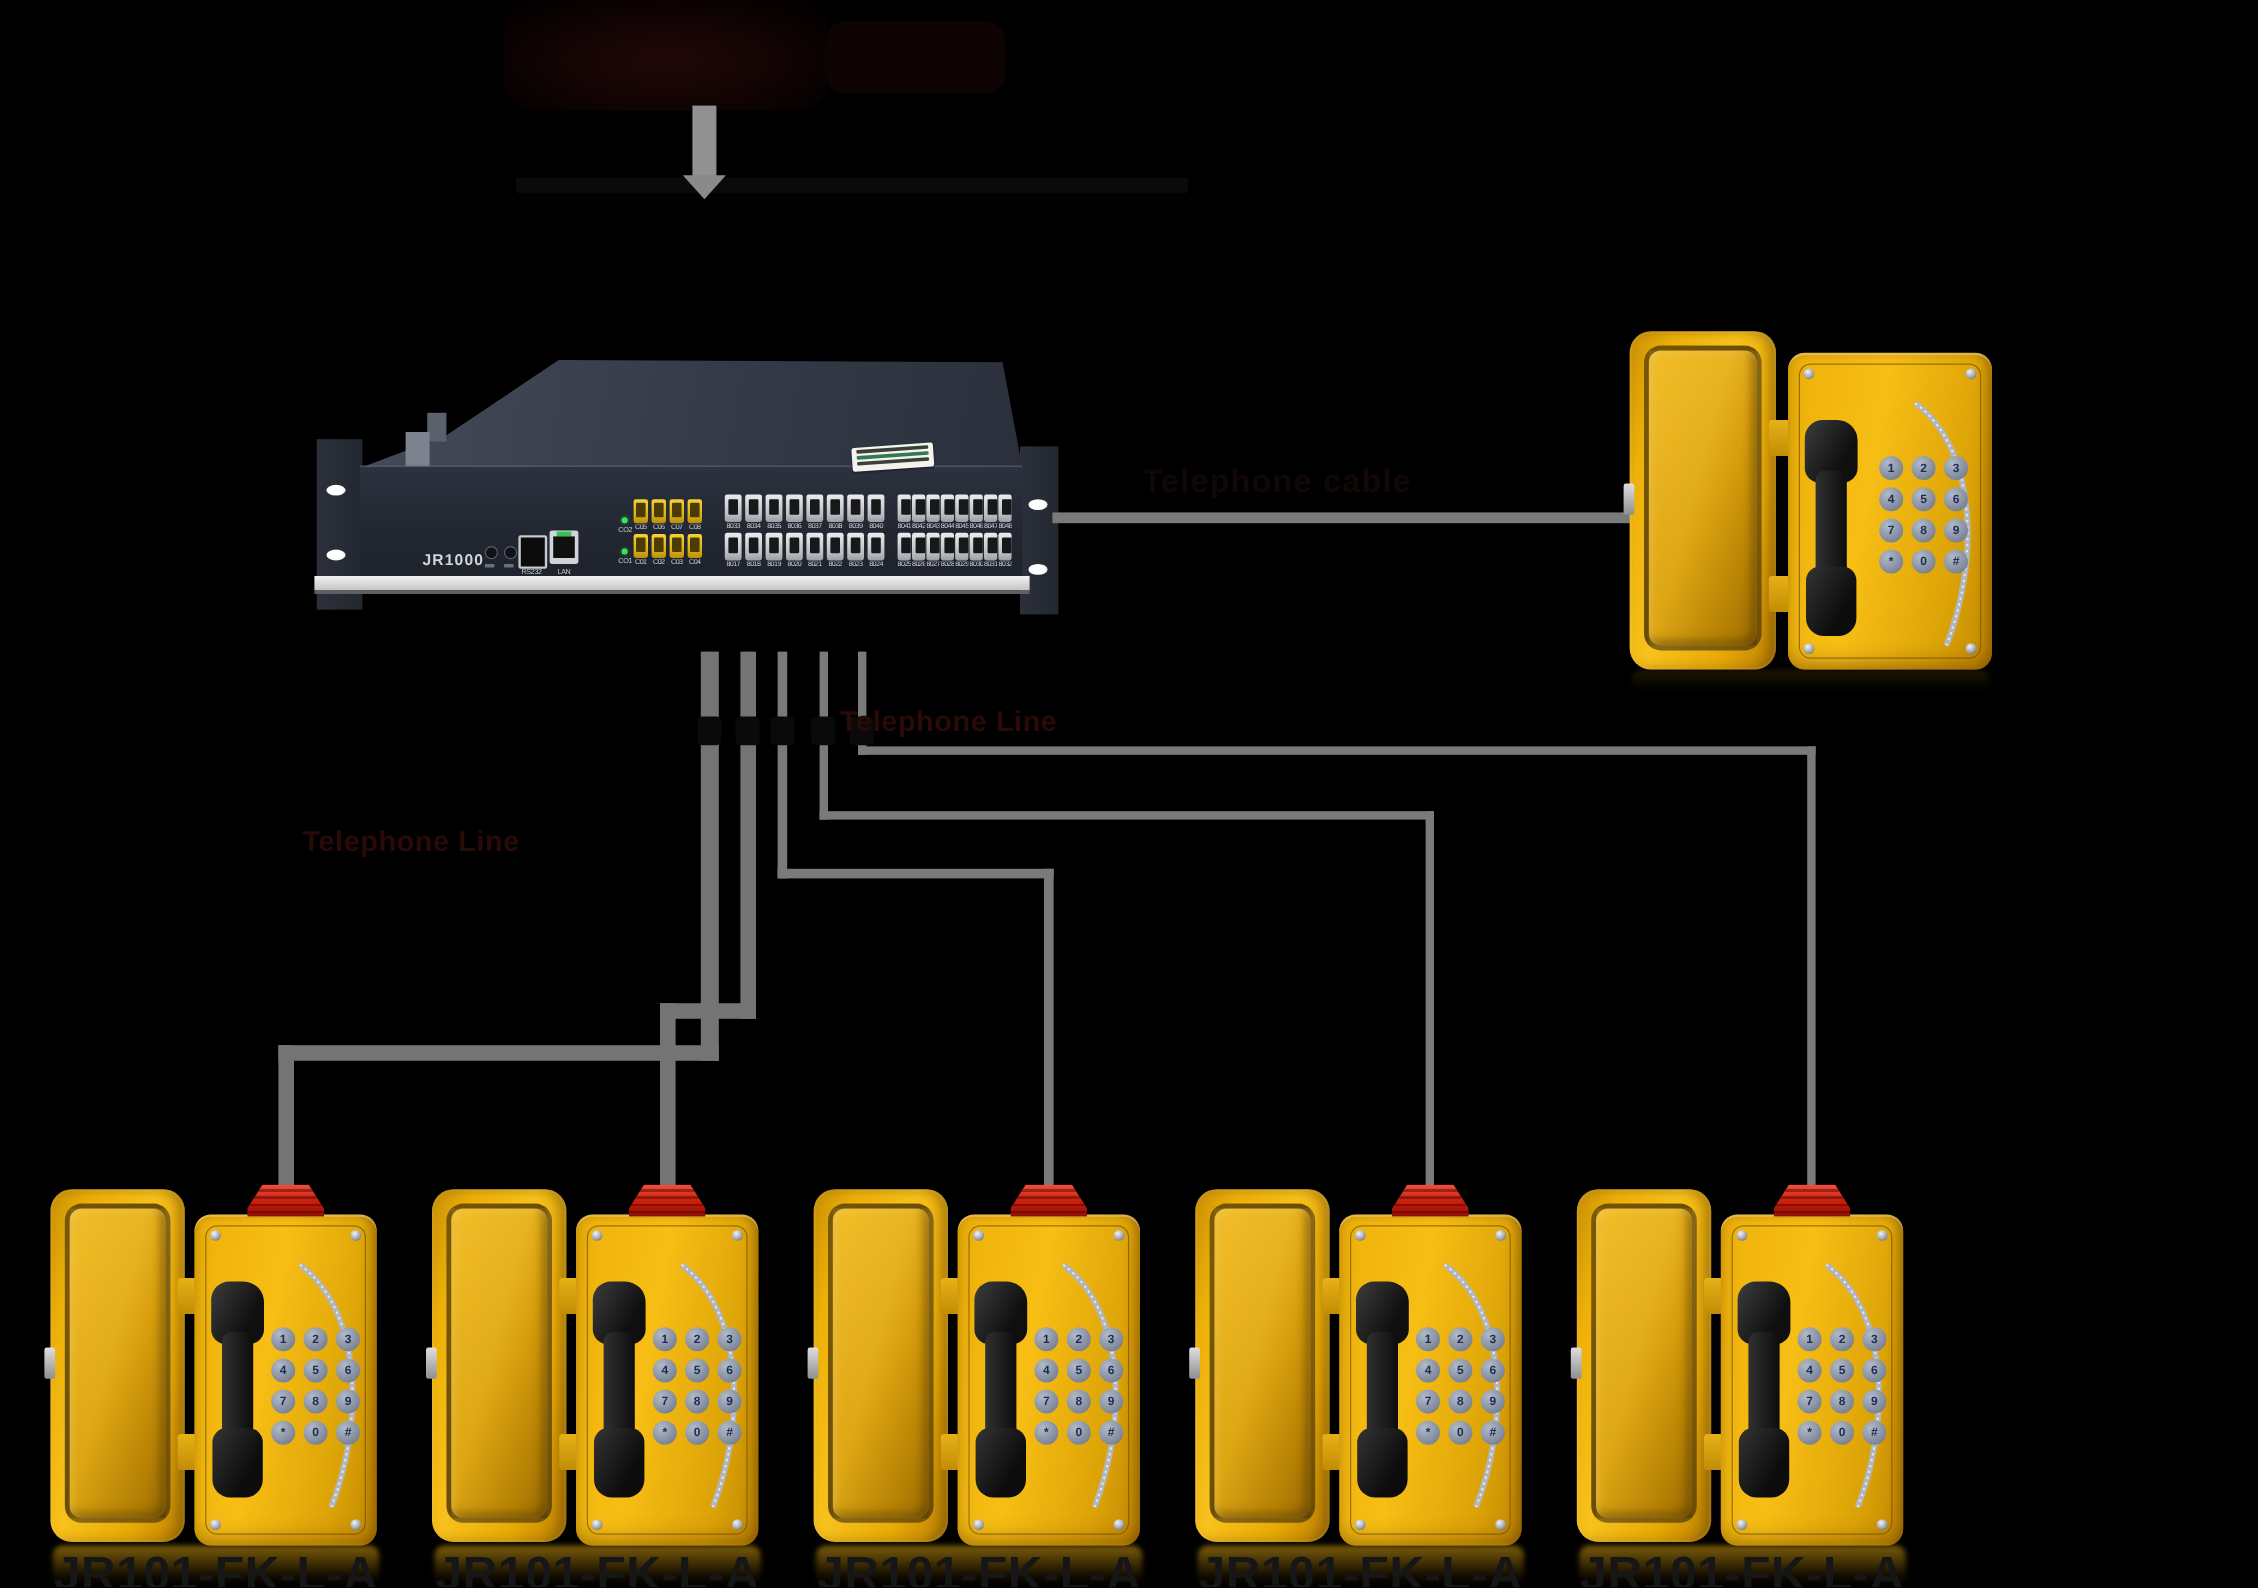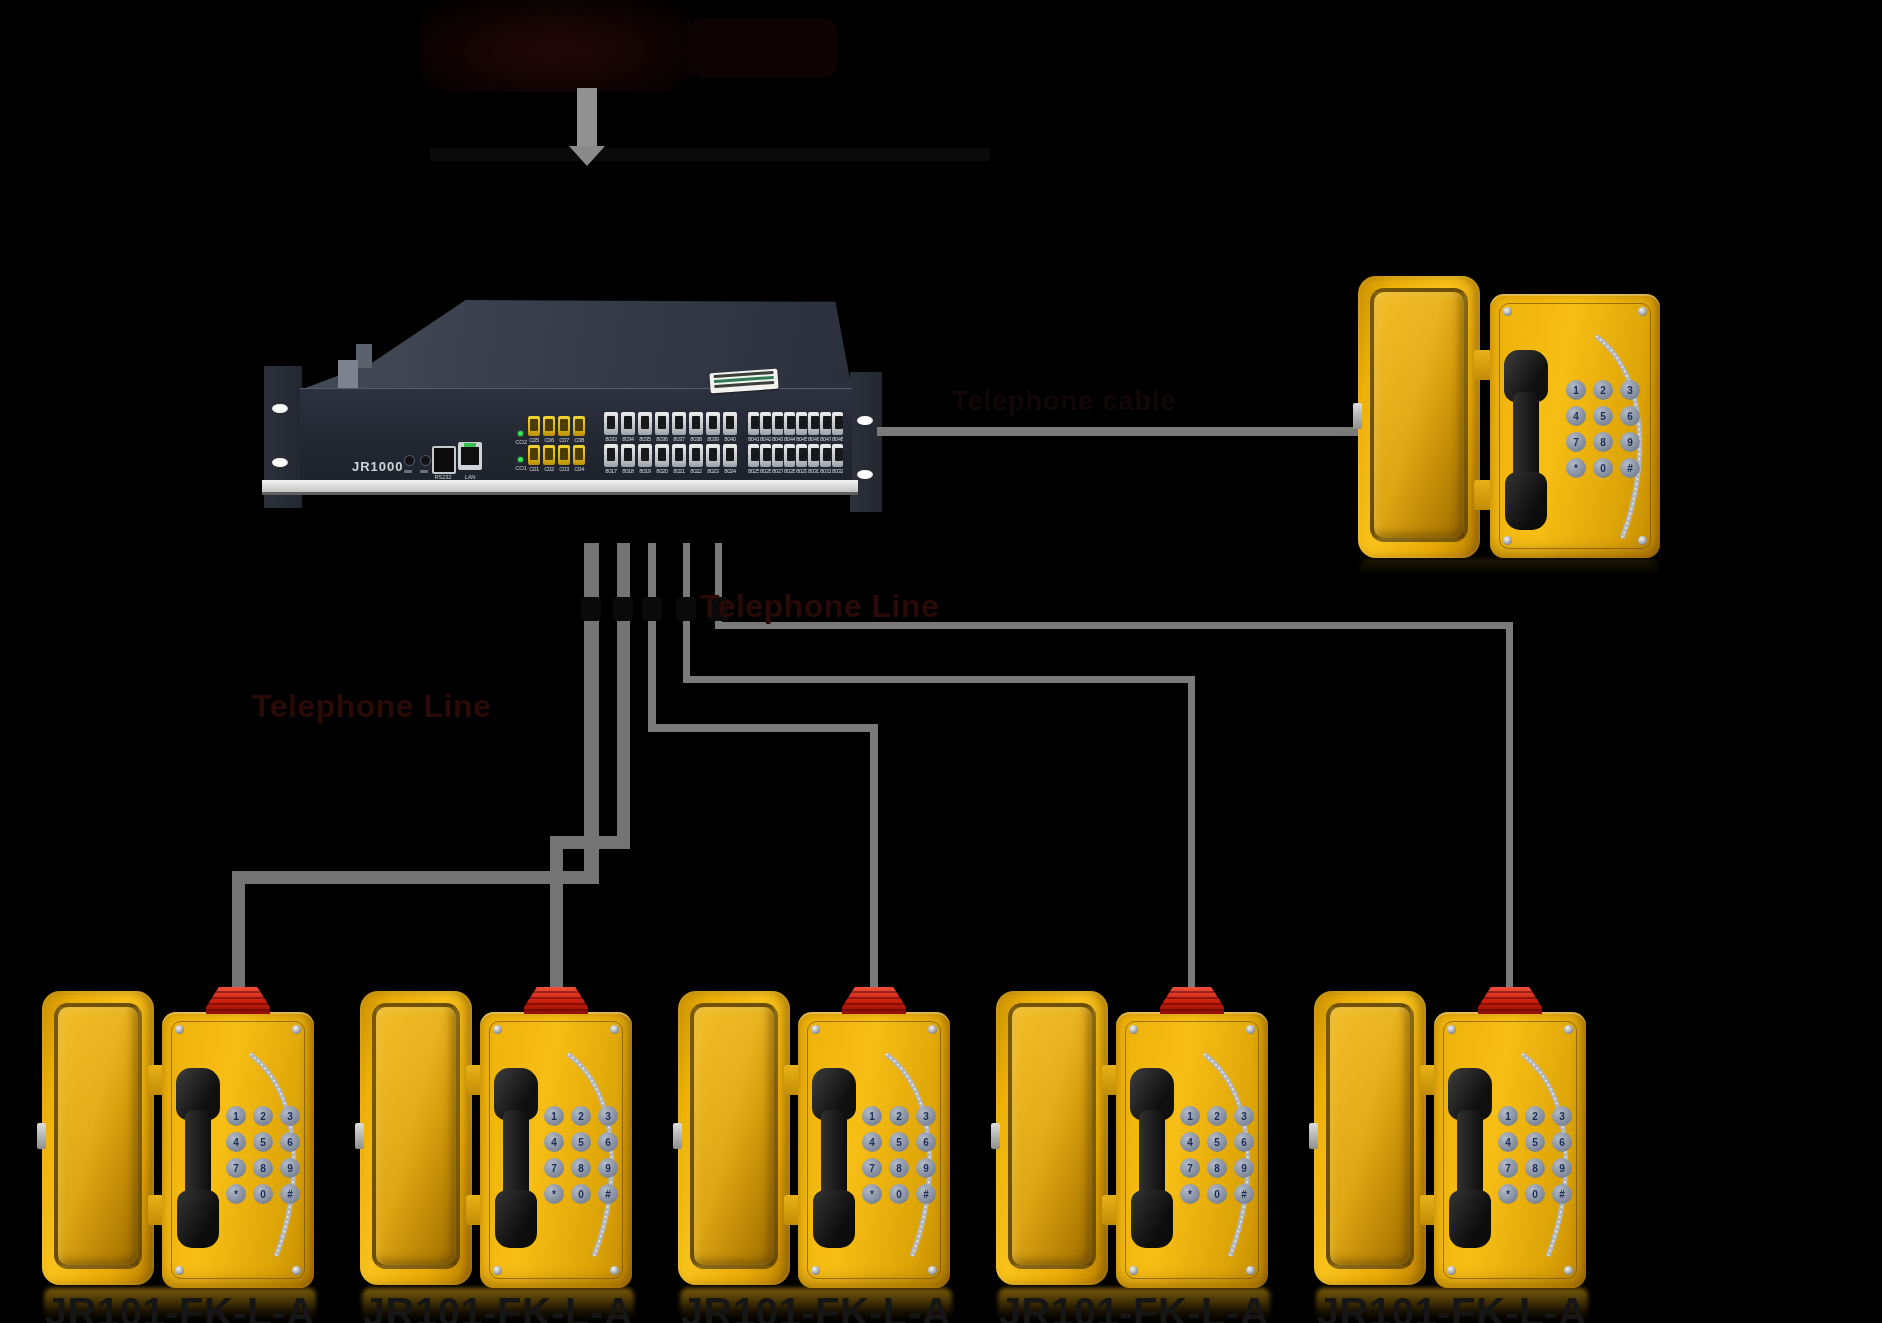--- a/index.html
+++ b/index.html
@@ -68,21 +68,21 @@
   .pgroup.tight .pcell{width:11px;}
   .pgroup.tight .plab{width:11px;}
 
   
   .cable{background:#7a7a7a;}
   .cable.thick{background:#747474;}
   .plug{width:20px;height:24px;background:#0a0a0a;border-radius:4px;}
 
   
   .lbl-cable{left:952px;top:386px;font-size:27px;font-weight:bold;letter-spacing:1px;color:#120707;}
-  .lbl-line{font-size:32px;font-weight:bold;letter-spacing:0.5px;color:#2a0a07;}
+  .lbl-line{font-size:24px;font-weight:bold;letter-spacing:0.5px;color:#2a0a07;}
   .lbl-line.one{left:700px;top:588px;}
   .lbl-line.two{left:252px;top:688px;}
 
   
   .phone-pair{width:276px;height:303px;}
   .cover{left:0;top:6px;width:112px;height:294px;border-radius:18px;
     background:linear-gradient(105deg,#c88f04 0%,#edb008 18%,#f8c11b 45%,#e8a906 75%,#b97f03 100%);
     box-shadow:inset 0 0 0 2px rgba(255,255,255,0.08), inset -6px 0 10px rgba(90,60,0,0.45);}
   .cover-inner{left:12px;top:12px;right:12px;bottom:16px;border-radius:14px;
     border:4px solid rgba(58,42,5,0.6);

